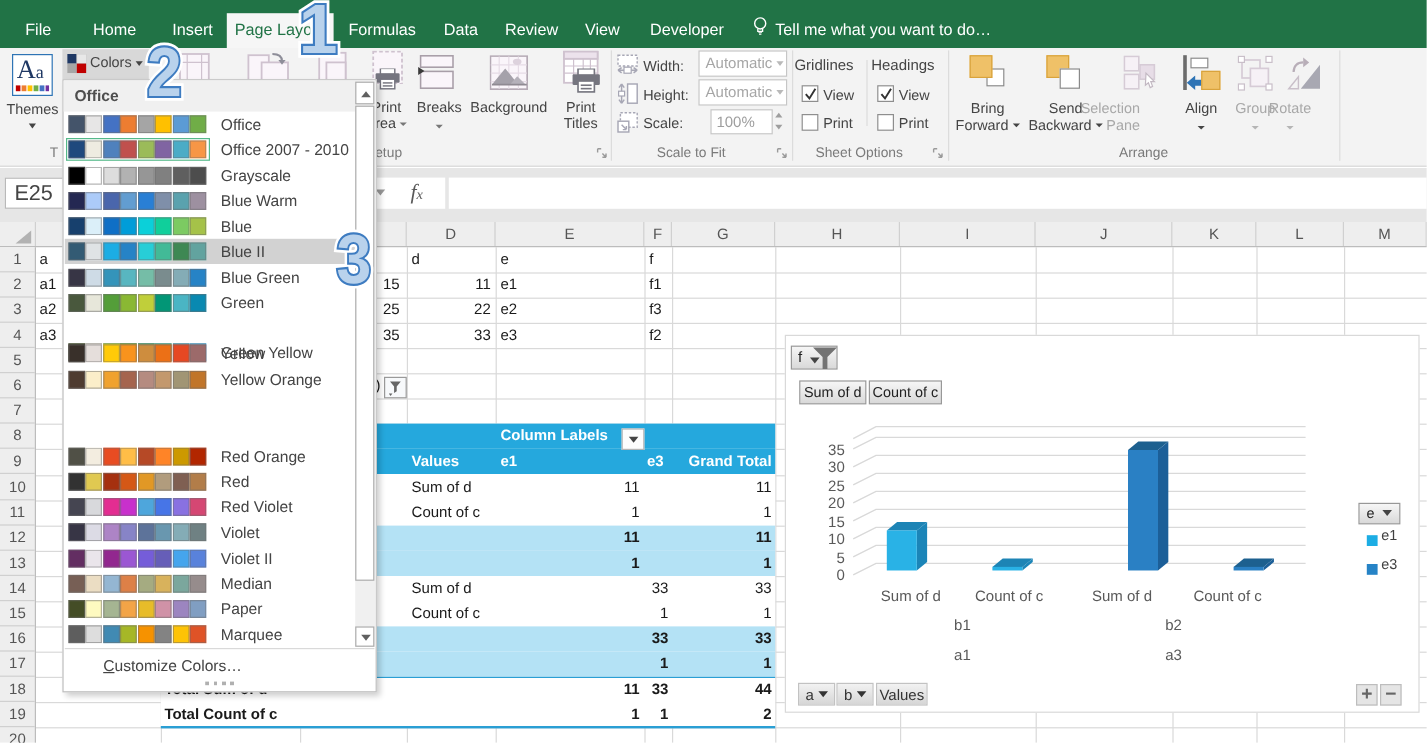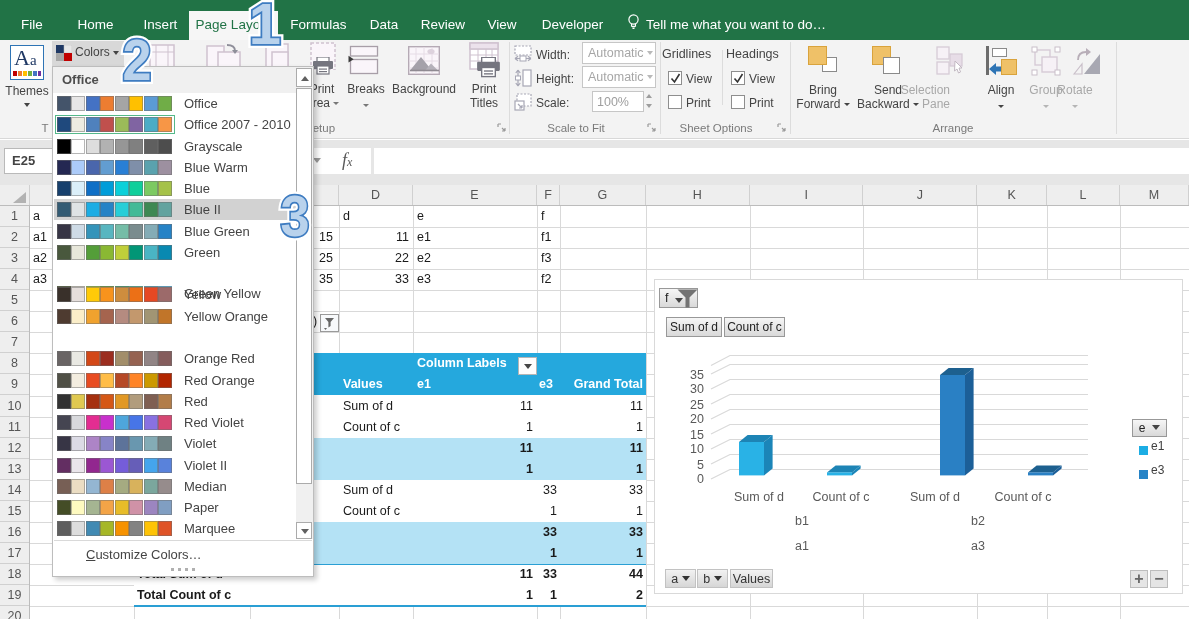--- a/index.html
+++ b/index.html
@@ -8,21 +8,21 @@
 .tabbar{left:0;top:0;width:1189px;height:40px;background:#217346;}
 .tab{position:absolute;top:0;height:40px;line-height:49px;color:#fff;font-size:13.5px;text-align:center;}
 .seltab{position:absolute;left:189px;top:11px;width:89px;height:29px;background:#f6f6f6;color:#217346;line-height:28px;font-size:13.5px;text-align:center;}
 .ribbon{left:0;top:40px;width:1189px;height:99px;background:#f3f3f3;border-bottom:1px solid #d8d8d8;}
 .glabel{position:absolute;font-size:11.5px;color:#7a7a7a;text-align:center;}
 .gsep{position:absolute;width:1px;background:#dcdcdc;top:42px;height:92px;}
 .btnlabel{position:absolute;font-size:12px;color:#444;text-align:center;line-height:14px;}
 .gray{color:#a8a8a8 !important;}
 .cb{position:absolute;width:14px;height:14px;background:#fff;border:1px solid #8e8e8e;}
 .fbar{left:0;top:140px;width:1189px;height:45px;background:#e6e6e6;}
-.namebox{position:absolute;left:4px;top:8px;width:53px;height:26px;background:#fff;border:1px solid #b9b9b9;font-size:13px;color:#444;line-height:24px;padding-left:7px;font-weight:bold;}
+.namebox{position:absolute;left:4px;top:8px;width:53px;height:26px;background:#fff;border:1px solid #b9b9b9;font-size:18px;color:#444;line-height:24px;padding-left:7px;}
 .colhdr{position:absolute;left:0;top:185px;width:1189px;height:21px;background:#eeeeee;border-bottom:1px solid #bcbcbc;}
 .ch{position:absolute;top:0;height:20px;line-height:21px;font-size:12.5px;color:#555;text-align:center;border-right:1px solid #d0d0d0;}
 .rowhdr{position:absolute;left:0;top:206px;width:30px;height:413px;background:#eeeeee;border-right:1px solid #bcbcbc;}
 .rh{position:absolute;left:0;width:29px;height:21px;line-height:21px;font-size:12.5px;color:#555;text-align:center;border-bottom:1px solid #d0d0d0;}
 .cell{position:absolute;font-size:12.5px;color:#1a1a1a;line-height:21px;white-space:nowrap;}
 .vline{position:absolute;width:1px;background:#d9d9d9;}
 .hline{position:absolute;height:1px;background:#d9d9d9;}
 .b{font-weight:bold;}
 .pvt{position:absolute;left:134px;top:353px;width:512px;height:253px;background:#fff;}
 .pvtrow{position:absolute;left:0;width:512px;height:21px;}
@@ -585,33 +585,20 @@
 <span class="sq" style="left:14.4px;background:#FBEEC9;"></span>
 <span class="sq" style="left:28.9px;background:#F0A22E;"></span>
 <span class="sq" style="left:43.3px;background:#A5644E;"></span>
 <span class="sq" style="left:57.8px;background:#B58B80;"></span>
 <span class="sq" style="left:72.2px;background:#C3986D;"></span>
 <span class="sq" style="left:86.7px;background:#A19574;"></span>
 <span class="sq" style="left:101.1px;background:#C17529;"></span>
 </div>
 <div class="nm">Yellow Orange</div>
 </div>
-<div class="prow" style="top:281.2px;">
-<div class="sw" style="left:3px;">
-<span class="sq" style="left:0.0px;background:#696464;"></span>
-<span class="sq" style="left:14.4px;background:#E9E9E3;"></span>
-<span class="sq" style="left:28.9px;background:#D34817;"></span>
-<span class="sq" style="left:43.3px;background:#9B2D1F;"></span>
-<span class="sq" style="left:57.8px;background:#A28E6A;"></span>
-<span class="sq" style="left:72.2px;background:#956251;"></span>
-<span class="sq" style="left:86.7px;background:#918485;"></span>
-<span class="sq" style="left:101.1px;background:#855D5D;"></span>
-</div>
-<div class="nm">Orange Red</div>
-</div>
 <div class="prow" style="top:302.5px;">
 <div class="sw" style="left:3px;">
 <span class="sq" style="left:0.0px;background:#505046;"></span>
 <span class="sq" style="left:14.4px;background:#F3EDE0;"></span>
 <span class="sq" style="left:28.9px;background:#E84C22;"></span>
 <span class="sq" style="left:43.3px;background:#FFBD47;"></span>
 <span class="sq" style="left:57.8px;background:#B64926;"></span>
 <span class="sq" style="left:72.2px;background:#FF8427;"></span>
 <span class="sq" style="left:86.7px;background:#CC9900;"></span>
 <span class="sq" style="left:101.1px;background:#B22600;"></span>

